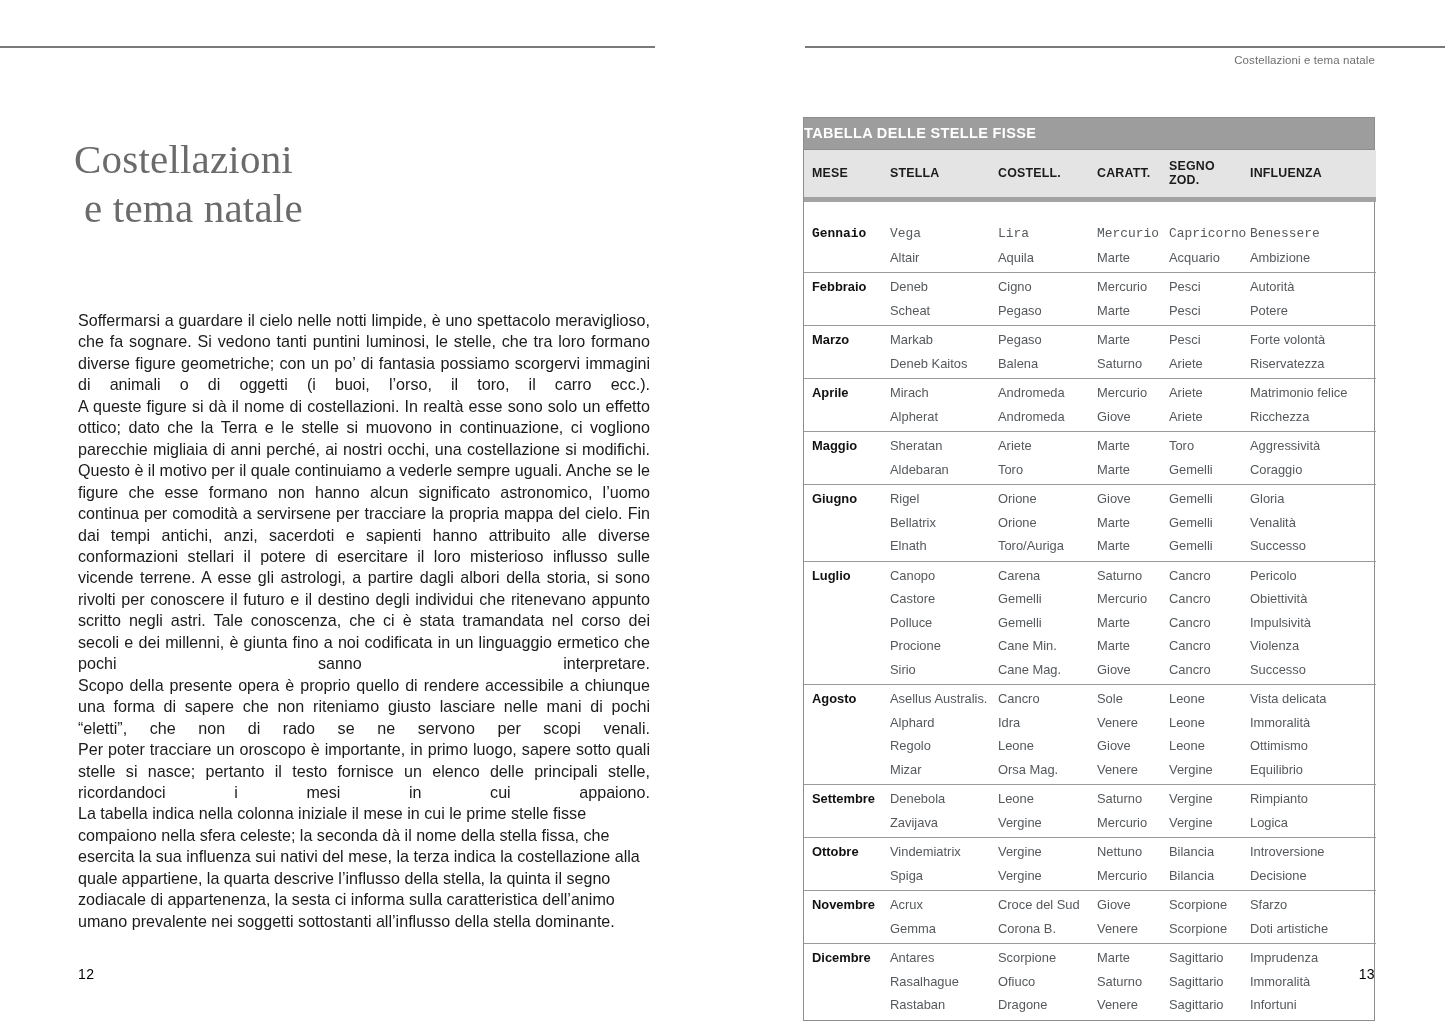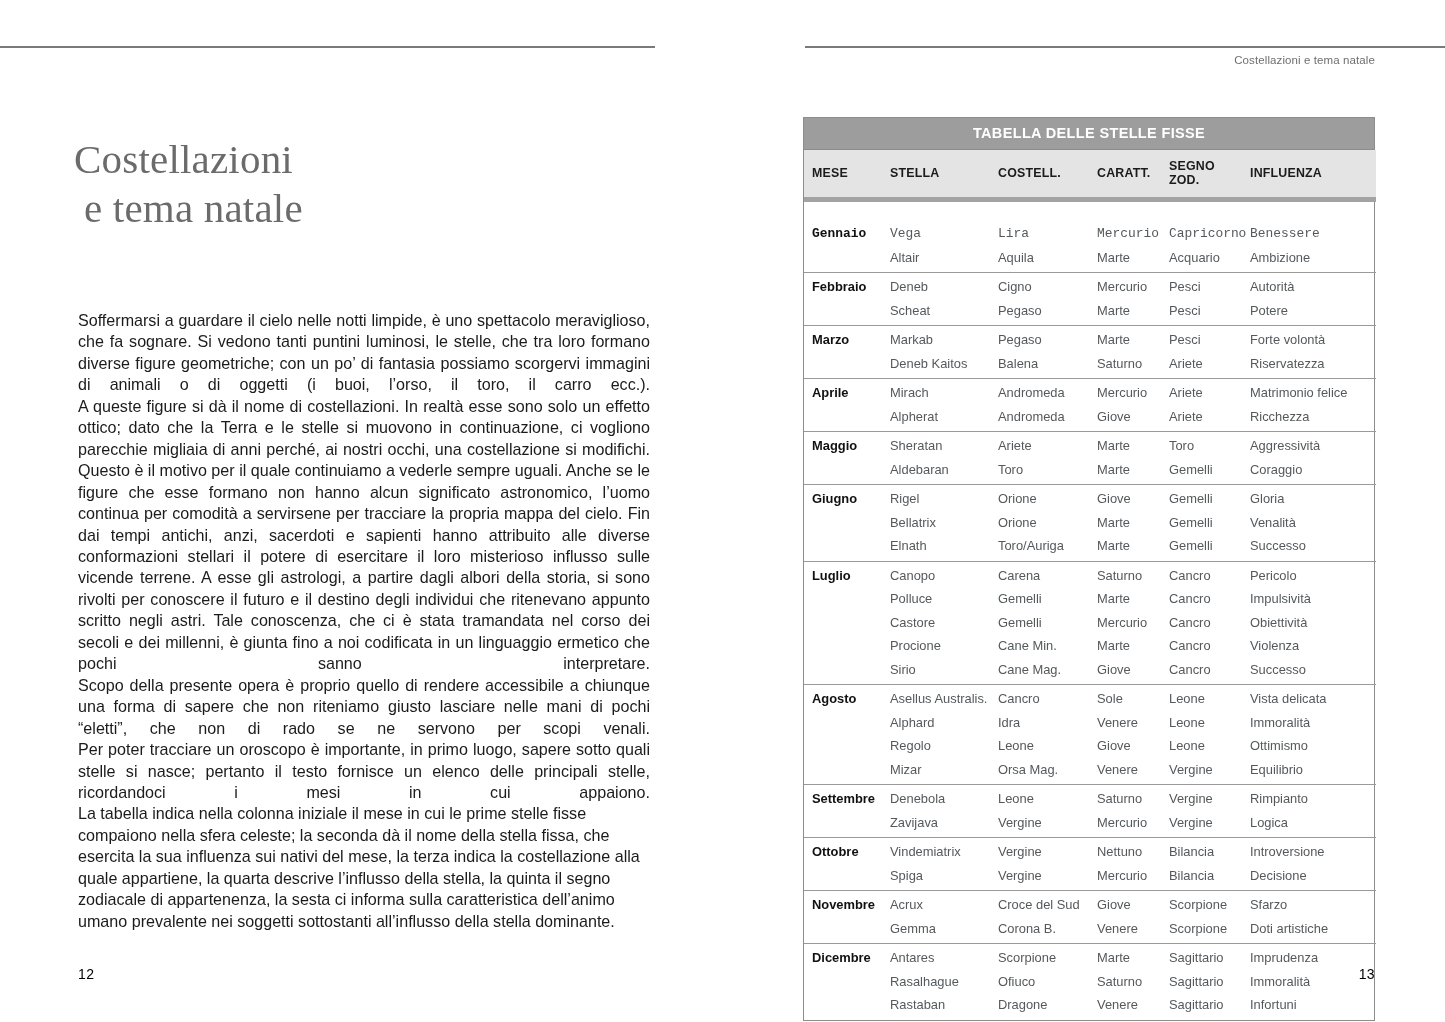--- a/index.html
+++ b/index.html
@@ -120,21 +120,20 @@
     width: 572px;
     border: 1px solid #8d8d8d;
     box-sizing: border-box;
     background: #ffffff;
   }
   .tbl-title {
     background: #9d9d9d;
     color: #ffffff;
     font-size: 14.5px;
     font-weight: bold;
-    text-align: center;
     padding: 7px 0 8px 0;
     letter-spacing: 0.35px;
     border-bottom: 1px solid #8d8d8d;
   }
   table.grid {
     width: 100%;
     border-collapse: collapse;
     table-layout: fixed;
     font-size: 12.4px;
   }
@@ -356,33 +355,33 @@
             <tr class="group-start">
               <td class="c-mese">Luglio</td>
               <td>Canopo</td>
               <td>Carena</td>
               <td>Saturno</td>
               <td>Cancro</td>
               <td>Pericolo</td>
             </tr>
             <tr>
               <td class="c-mese"></td>
-              <td>Polluce</td>
-              <td>Gemelli</td>
-              <td>Marte</td>
-              <td>Cancro</td>
-              <td>Impulsività</td>
-            </tr>
-            <tr>
-              <td class="c-mese"></td>
               <td>Castore</td>
               <td>Gemelli</td>
               <td>Mercurio</td>
               <td>Cancro</td>
               <td>Obiettività</td>
+            </tr>
+            <tr>
+              <td class="c-mese"></td>
+              <td>Polluce</td>
+              <td>Gemelli</td>
+              <td>Marte</td>
+              <td>Cancro</td>
+              <td>Impulsività</td>
             </tr>
             <tr>
               <td class="c-mese"></td>
               <td>Procione</td>
               <td>Cane Min.</td>
               <td>Marte</td>
               <td>Cancro</td>
               <td>Violenza</td>
             </tr>
             <tr class="group-end">

